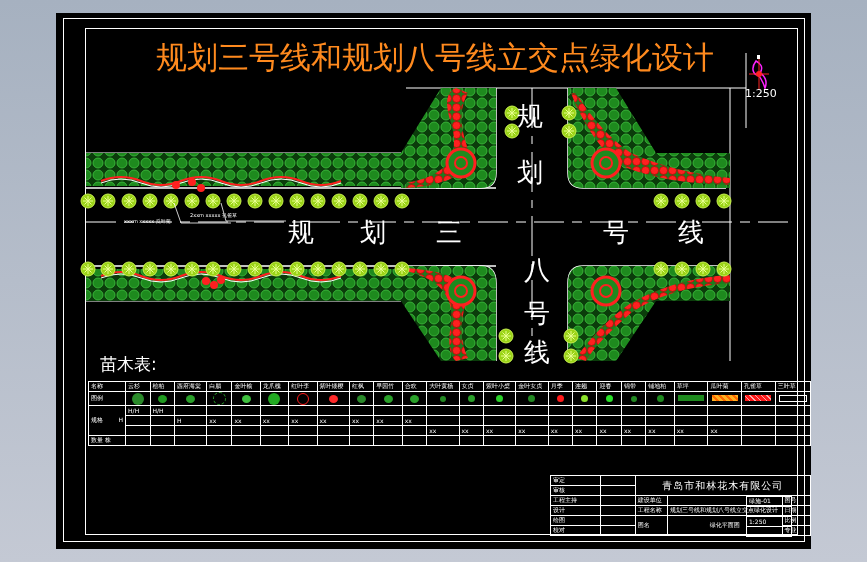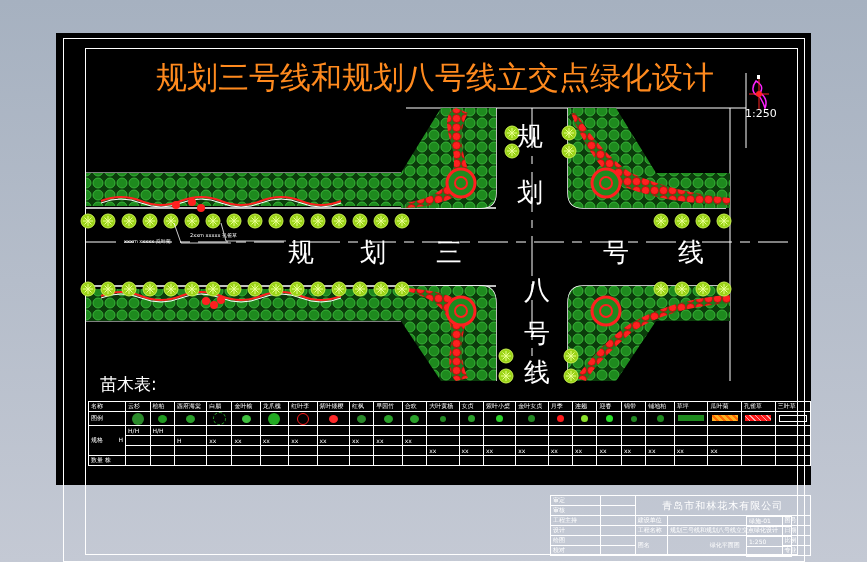--- a/index.html
+++ b/index.html
@@ -1,17 +1,17 @@
 <!DOCTYPE html>
 <html><head>
 <meta charset="utf-8">
 <style>
   html,body{margin:0;padding:0;}
   body{width:867px;height:562px;background:linear-gradient(#a6b1c0,#c4c9d4);position:relative;overflow:hidden;font-family:"DejaVu Sans",sans-serif;}
-  .canvas{position:absolute;left:56px;top:13px;width:755px;height:452px;background:#000;margin-top:20px;}
+  .canvas{position:absolute;left:56px;top:13px;width:755px;height:536px;background:#000;}
   .frame-outer{position:absolute;left:7px;top:5px;width:742px;height:524px;border:1px solid #fff;box-sizing:border-box;}
   .frame-inner{position:absolute;left:29px;top:15px;width:713px;height:507px;border:1px solid #fff;box-sizing:border-box;}
   .title{position:absolute;left:100px;top:24px;color:#ff8a1e;font-size:31px;letter-spacing:0px;font-family:"DejaVu Sans",sans-serif;white-space:nowrap;}
   .compass{position:absolute;left:688px;top:42px;width:30px;height:35px;}
   .scale{position:absolute;left:689px;top:74px;color:#fff;font-size:11px;}
   svg.plan{position:absolute;left:0;top:0;}
   .road-label{position:absolute;color:#fff;font-size:26px;font-family:"DejaVu Sans",sans-serif;}
   .mumu{position:absolute;left:44px;top:340px;color:#fff;font-size:17px;}
   table.plants{position:absolute;left:32px;top:368px;border-collapse:collapse;}
   table.plants td{border:1px solid #fff;color:#fff;font-size:6px;height:9px;padding:0 2px;text-align:left;white-space:nowrap;overflow:hidden;}

